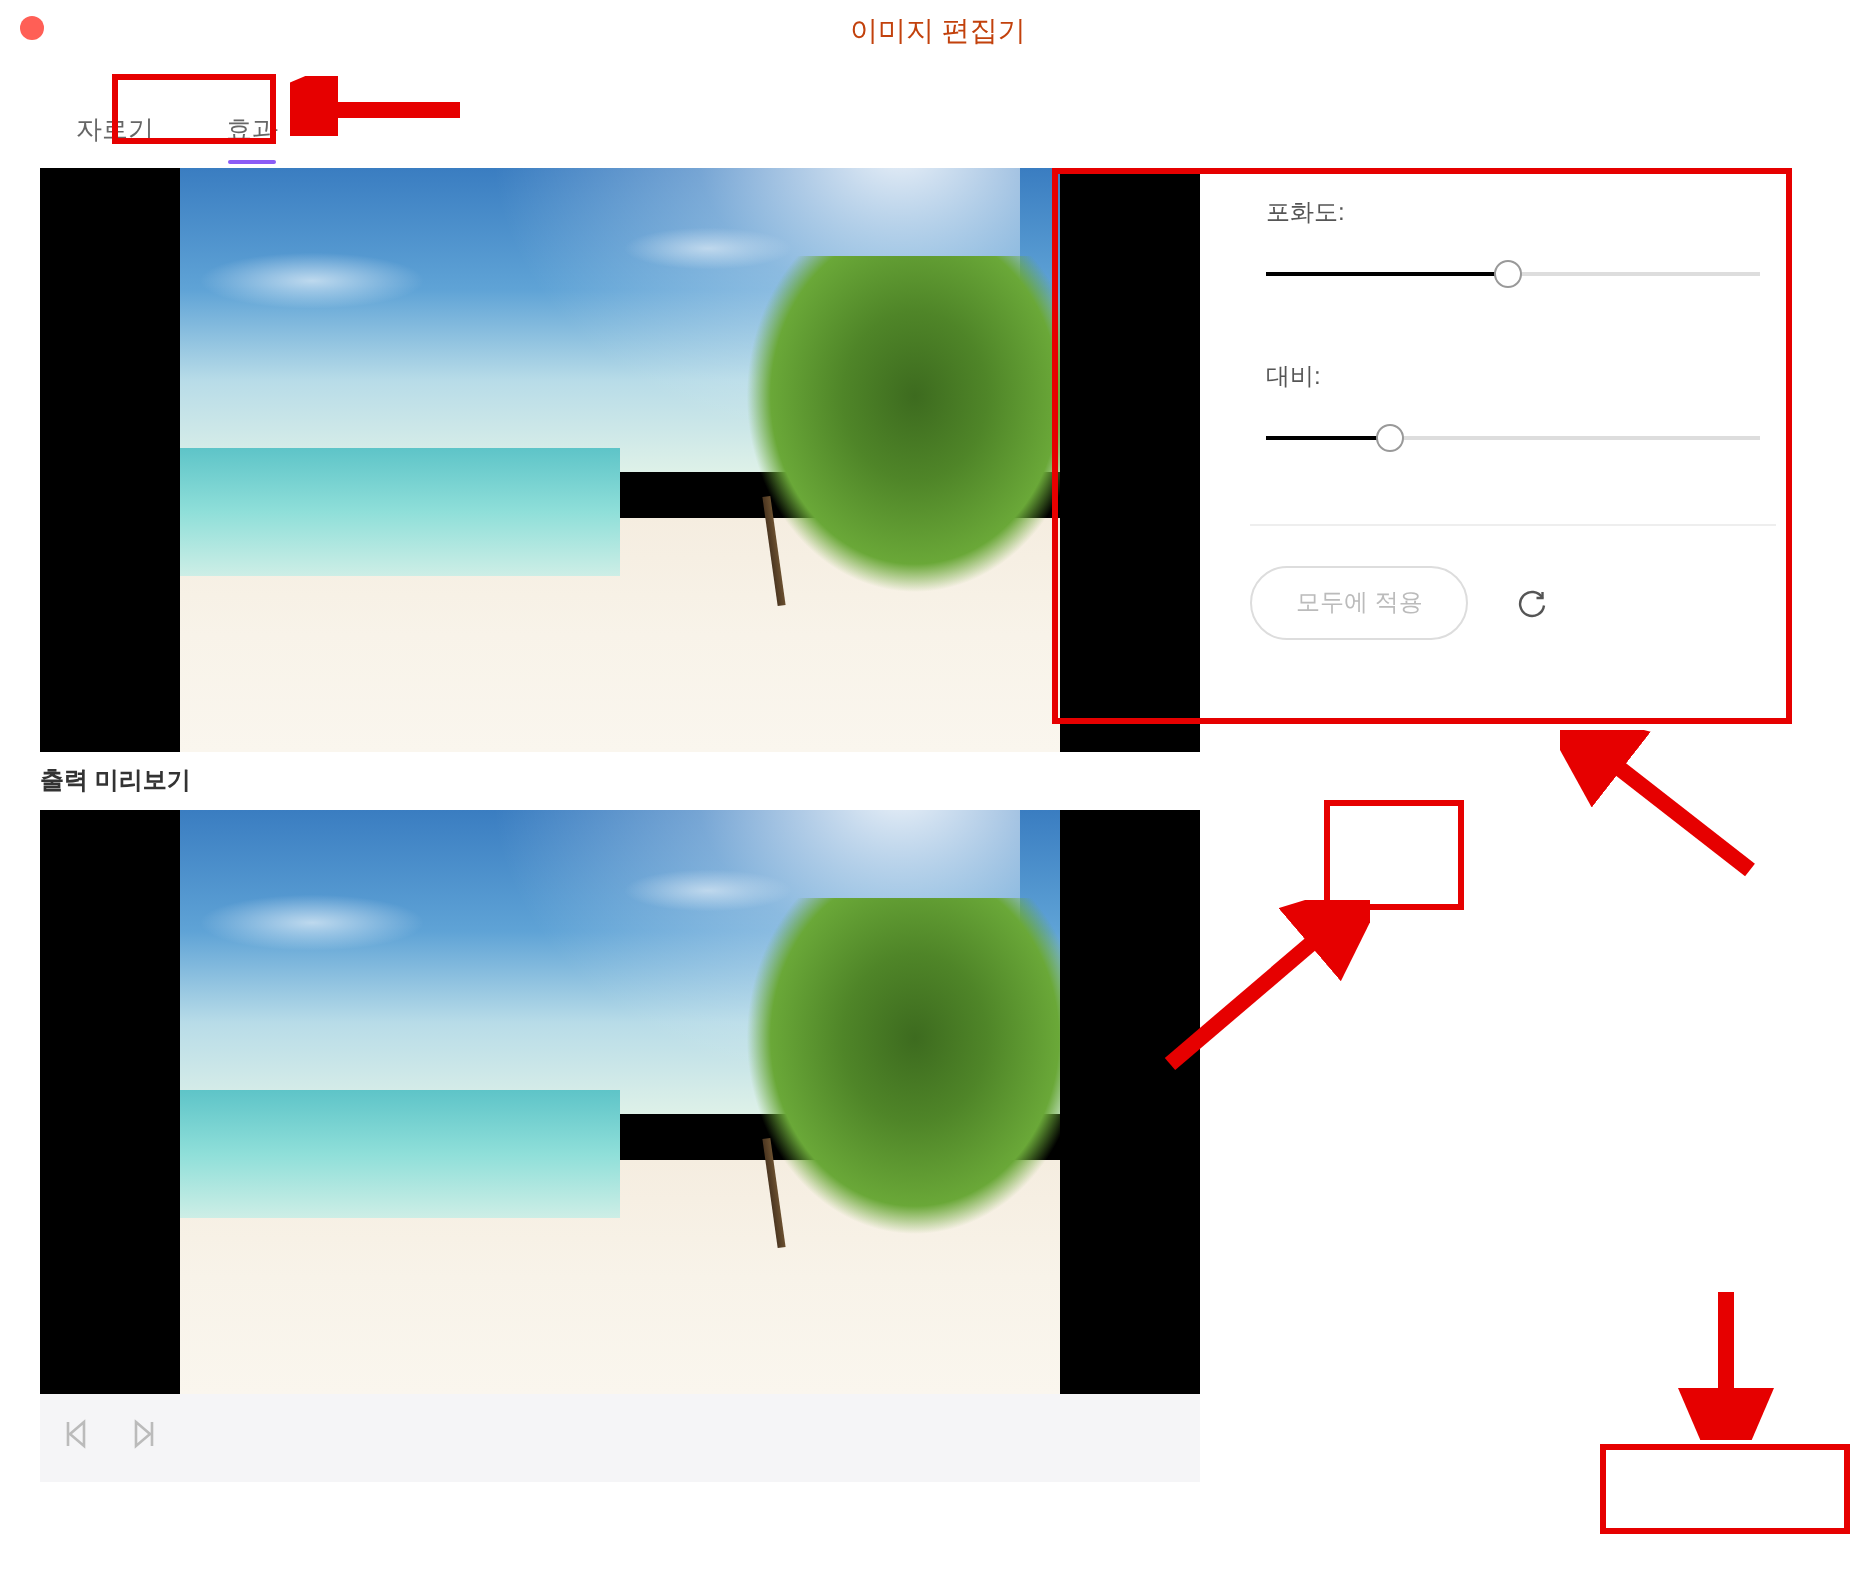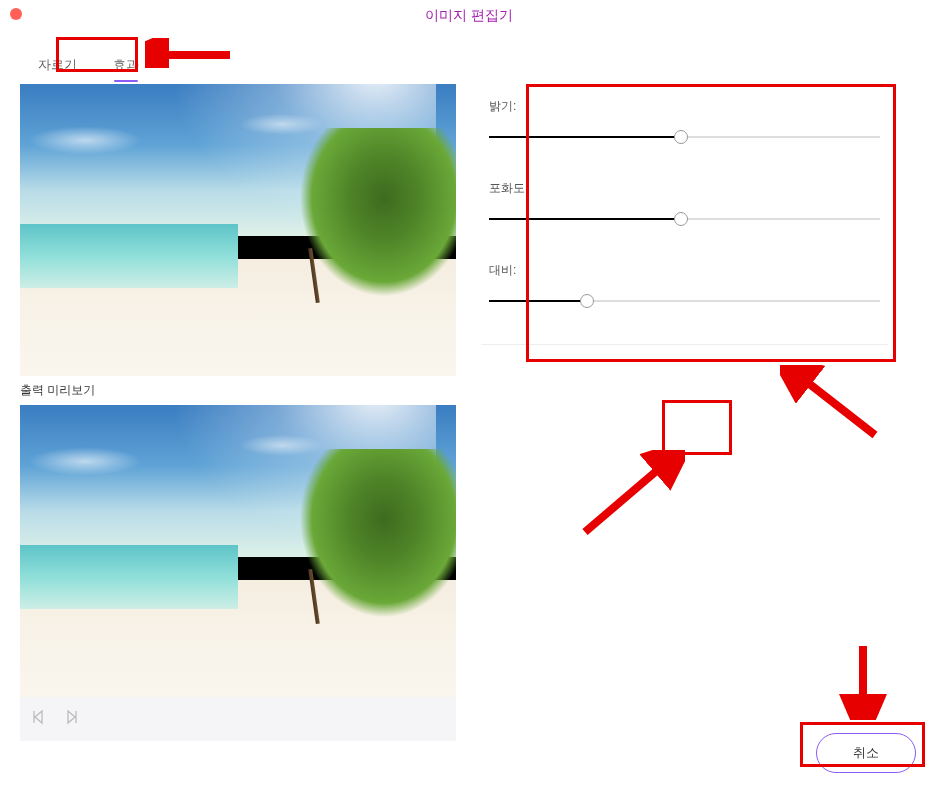--- a/index.html
+++ b/index.html
@@ -17,21 +17,21 @@
       left: 10px;
       width: 12px;
       height: 12px;
       border-radius: 50%;
       background: #ff5f56;
     }
     .title {
       text-align: center;
       padding-top: 7px;
       font-size: 14px;
-      color: #a21caf;
+      color: #c2410c;
       font-weight: 500;
     }
     .tabs {
       display: flex;
       margin-top: 25px;
       padding-left: 20px;
       font-size: 13px;
       color: #666;
     }
     .tab {
@@ -49,21 +49,22 @@
       height: 2px;
       background: #8b5cf6;
       border-radius: 1px;
     }
     .content {
       display: flex;
       gap: 25px;
       padding: 0 20px;
     }
     .left-col {
-      width: 436px;
+      width: 580px;
+      font-weight: bold;
     }
     .preview-box {
       background: #000;
       height: 292px;
       display: flex;
       align-items: center;
       justify-content: center;
       position: relative;
     }
     .scene {
@@ -299,29 +300,20 @@
         <svg width="16" height="16" viewBox="0 0 16 16">
             <path d="M12 2v12M4 2 L11 8 L4 14 Z" fill="none" stroke="currentColor" stroke-width="1.3"></path>
           </svg>
       </span>
     </div>
   </div>
 
   <div class="right-col">
     <div class="effects-panel">
 
-      <div class="slider-group">
-        <div class="slider-label">밝기:</div>
-        <div class="slider">
-          <div class="slider-track">
-            <div class="slider-fill" style="width:49%"></div>
-            <div class="slider-thumb" style="left:49%"></div>
-          </div>
-        </div>
-      </div>
 
       <div class="slider-group">
         <div class="slider-label">포화도:</div>
         <div class="slider">
           <div class="slider-track">
             <div class="slider-fill" style="width:49%"></div>
             <div class="slider-thumb" style="left:49%"></div>
           </div>
         </div>
       </div>
@@ -332,25 +324,33 @@
           <div class="slider-track">
             <div class="slider-fill" style="width:25%"></div>
             <div class="slider-thumb" style="left:25%"></div>
           </div>
         </div>
       </div>
     </div>
 
     <div class="divider"></div>
 
+    <div class="action-row">
+      <button class="btn-apply-all">모두에 적용</button>
+      <button class="btn-reset">
+        <svg width="18" height="18" viewBox="0 0 24 24">
+          <path d="M19 8 A8 8 0 1 0 20 13" fill="none" stroke="#555" stroke-width="1.6"></path>
+          <path d="M15 8 L19 8 L19 4" fill="none" stroke="#555" stroke-width="1.6"></path>
+        </svg>
+      </button>
+    </div>
   </div>
 </div>
 
 <div class="footer">
-  <button class="btn-cancel">취소</button>
 </div>
 
 <div class="anno-box" style="left:56px; top:37px; width:82px; height:35px;"></div>
 <div class="anno-box" style="left:526px; top:84px; width:370px; height:278px;"></div>
 <div class="anno-box" style="left:662px; top:400px; width:70px; height:55px;"></div>
 <div class="anno-box" style="left:800px; top:722px; width:125px; height:45px;"></div>
 
 <svg class="anno-arrow" style="left:145px; top:38px; width:90px; height:30px;">
   <defs>
       <marker id="ah1" markerWidth="8" markerHeight="8" refX="2" refY="3" orient="auto">

